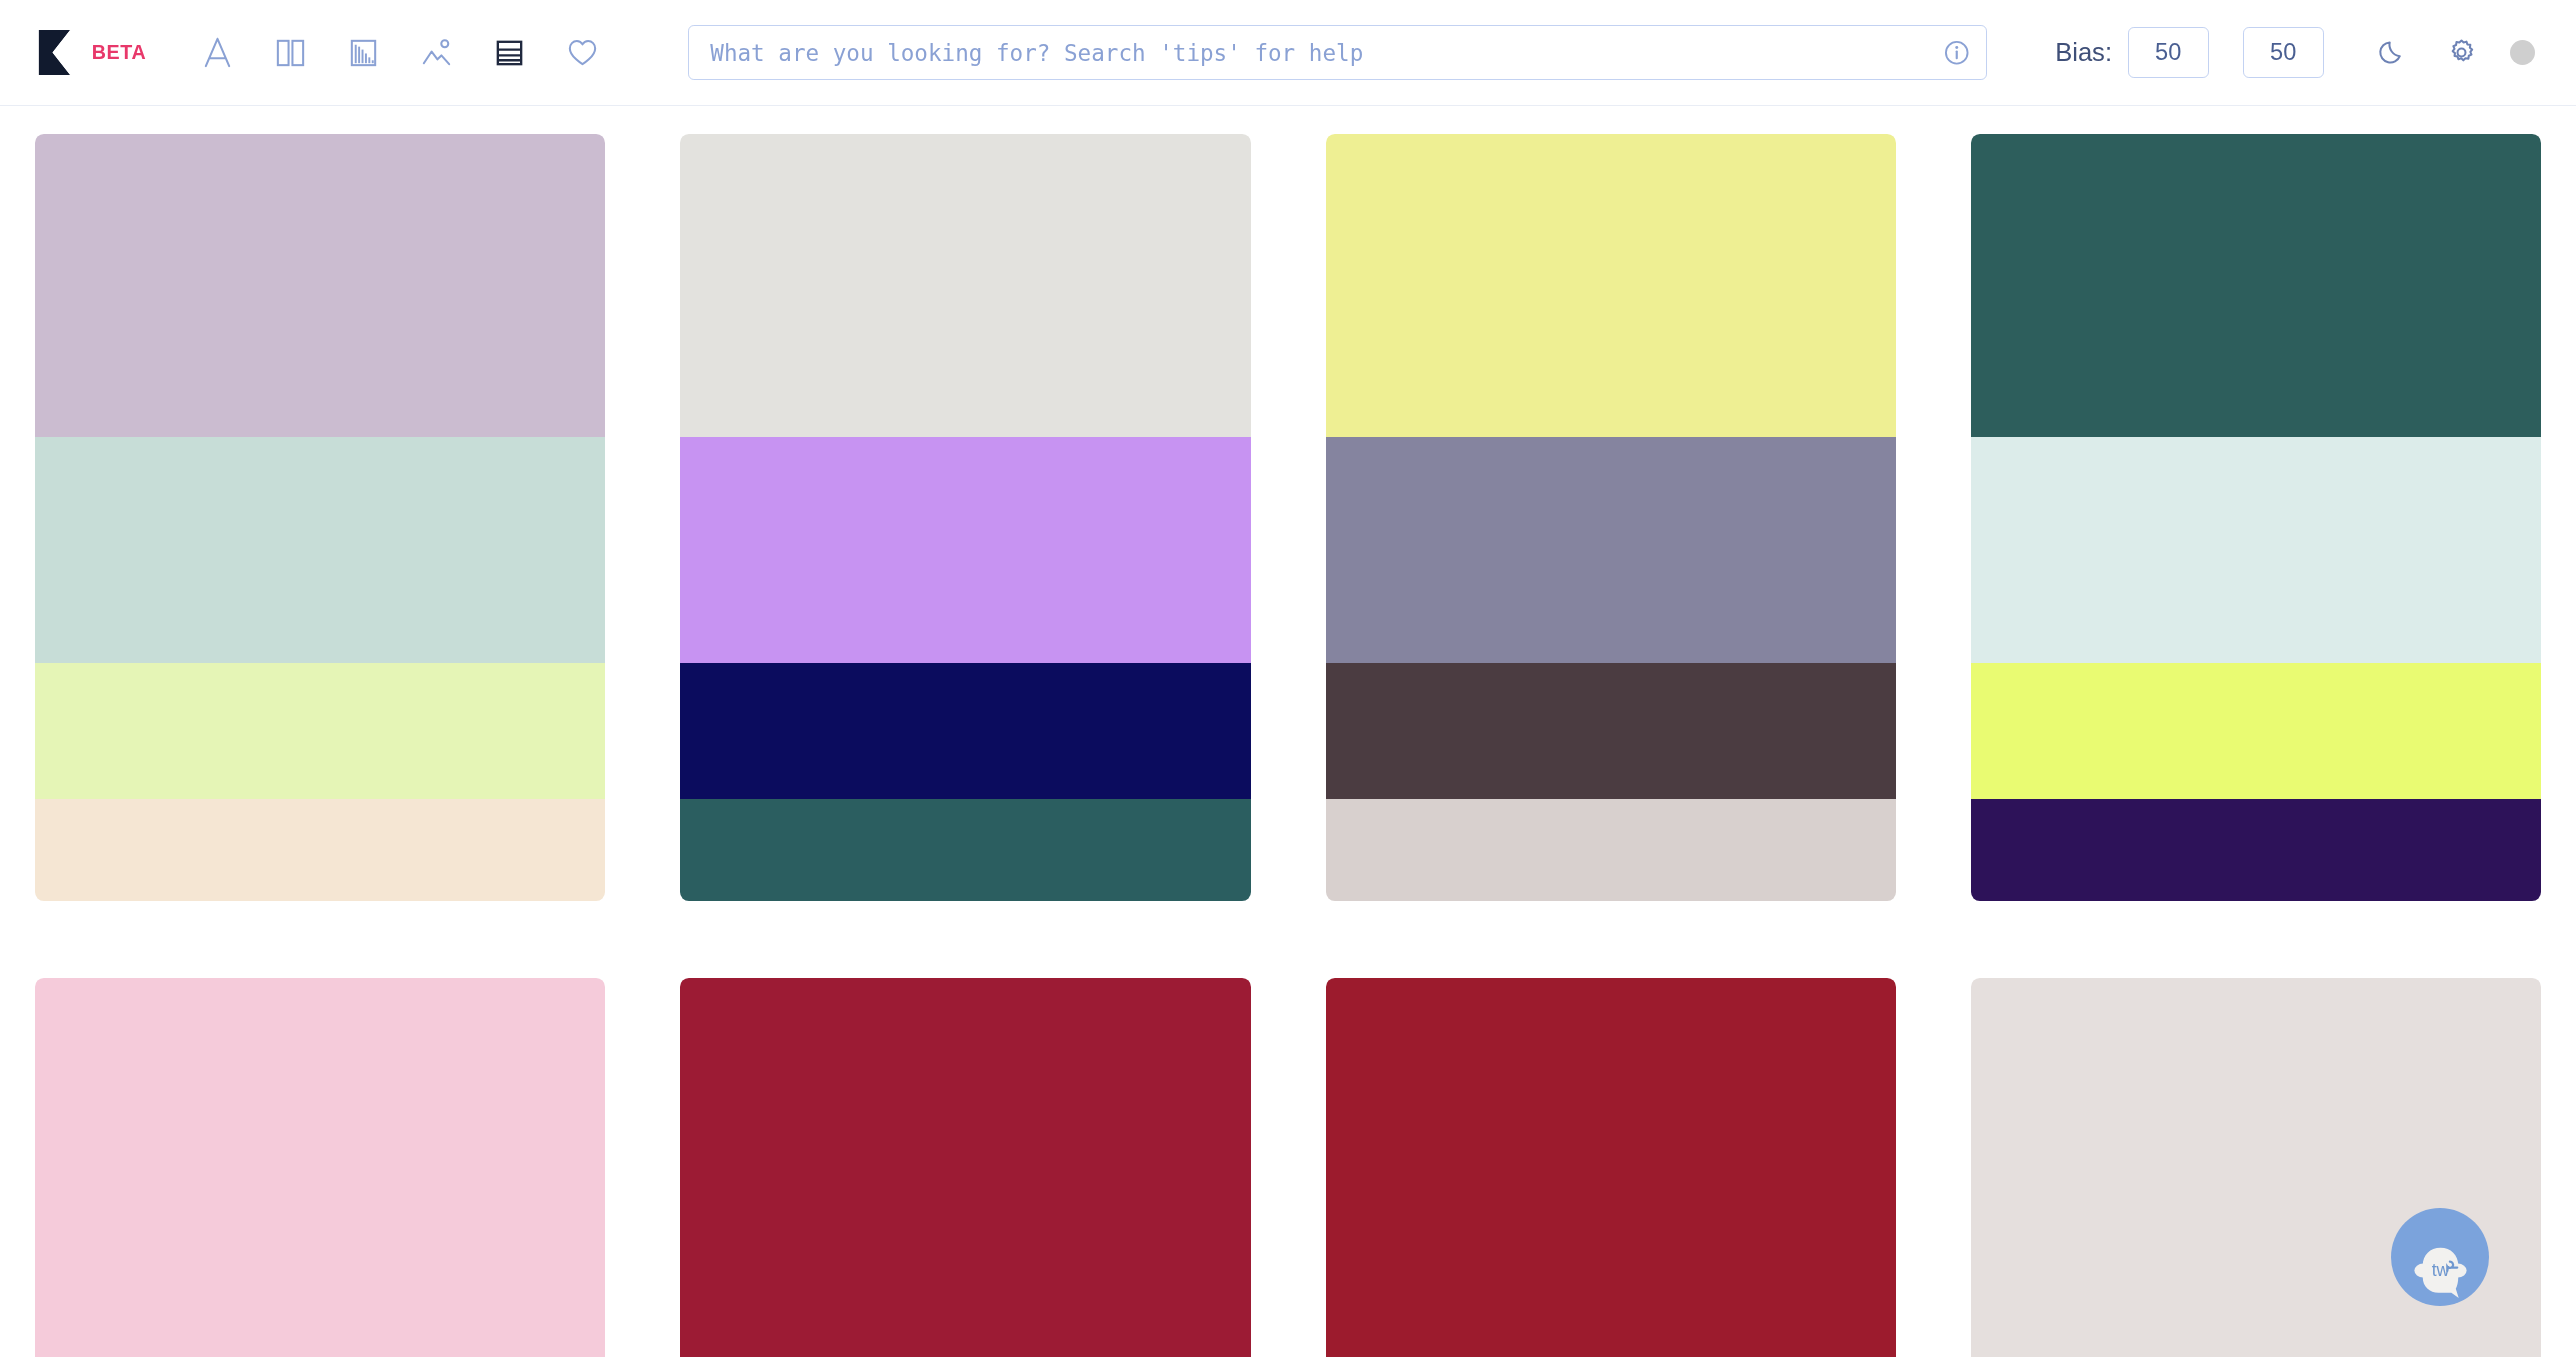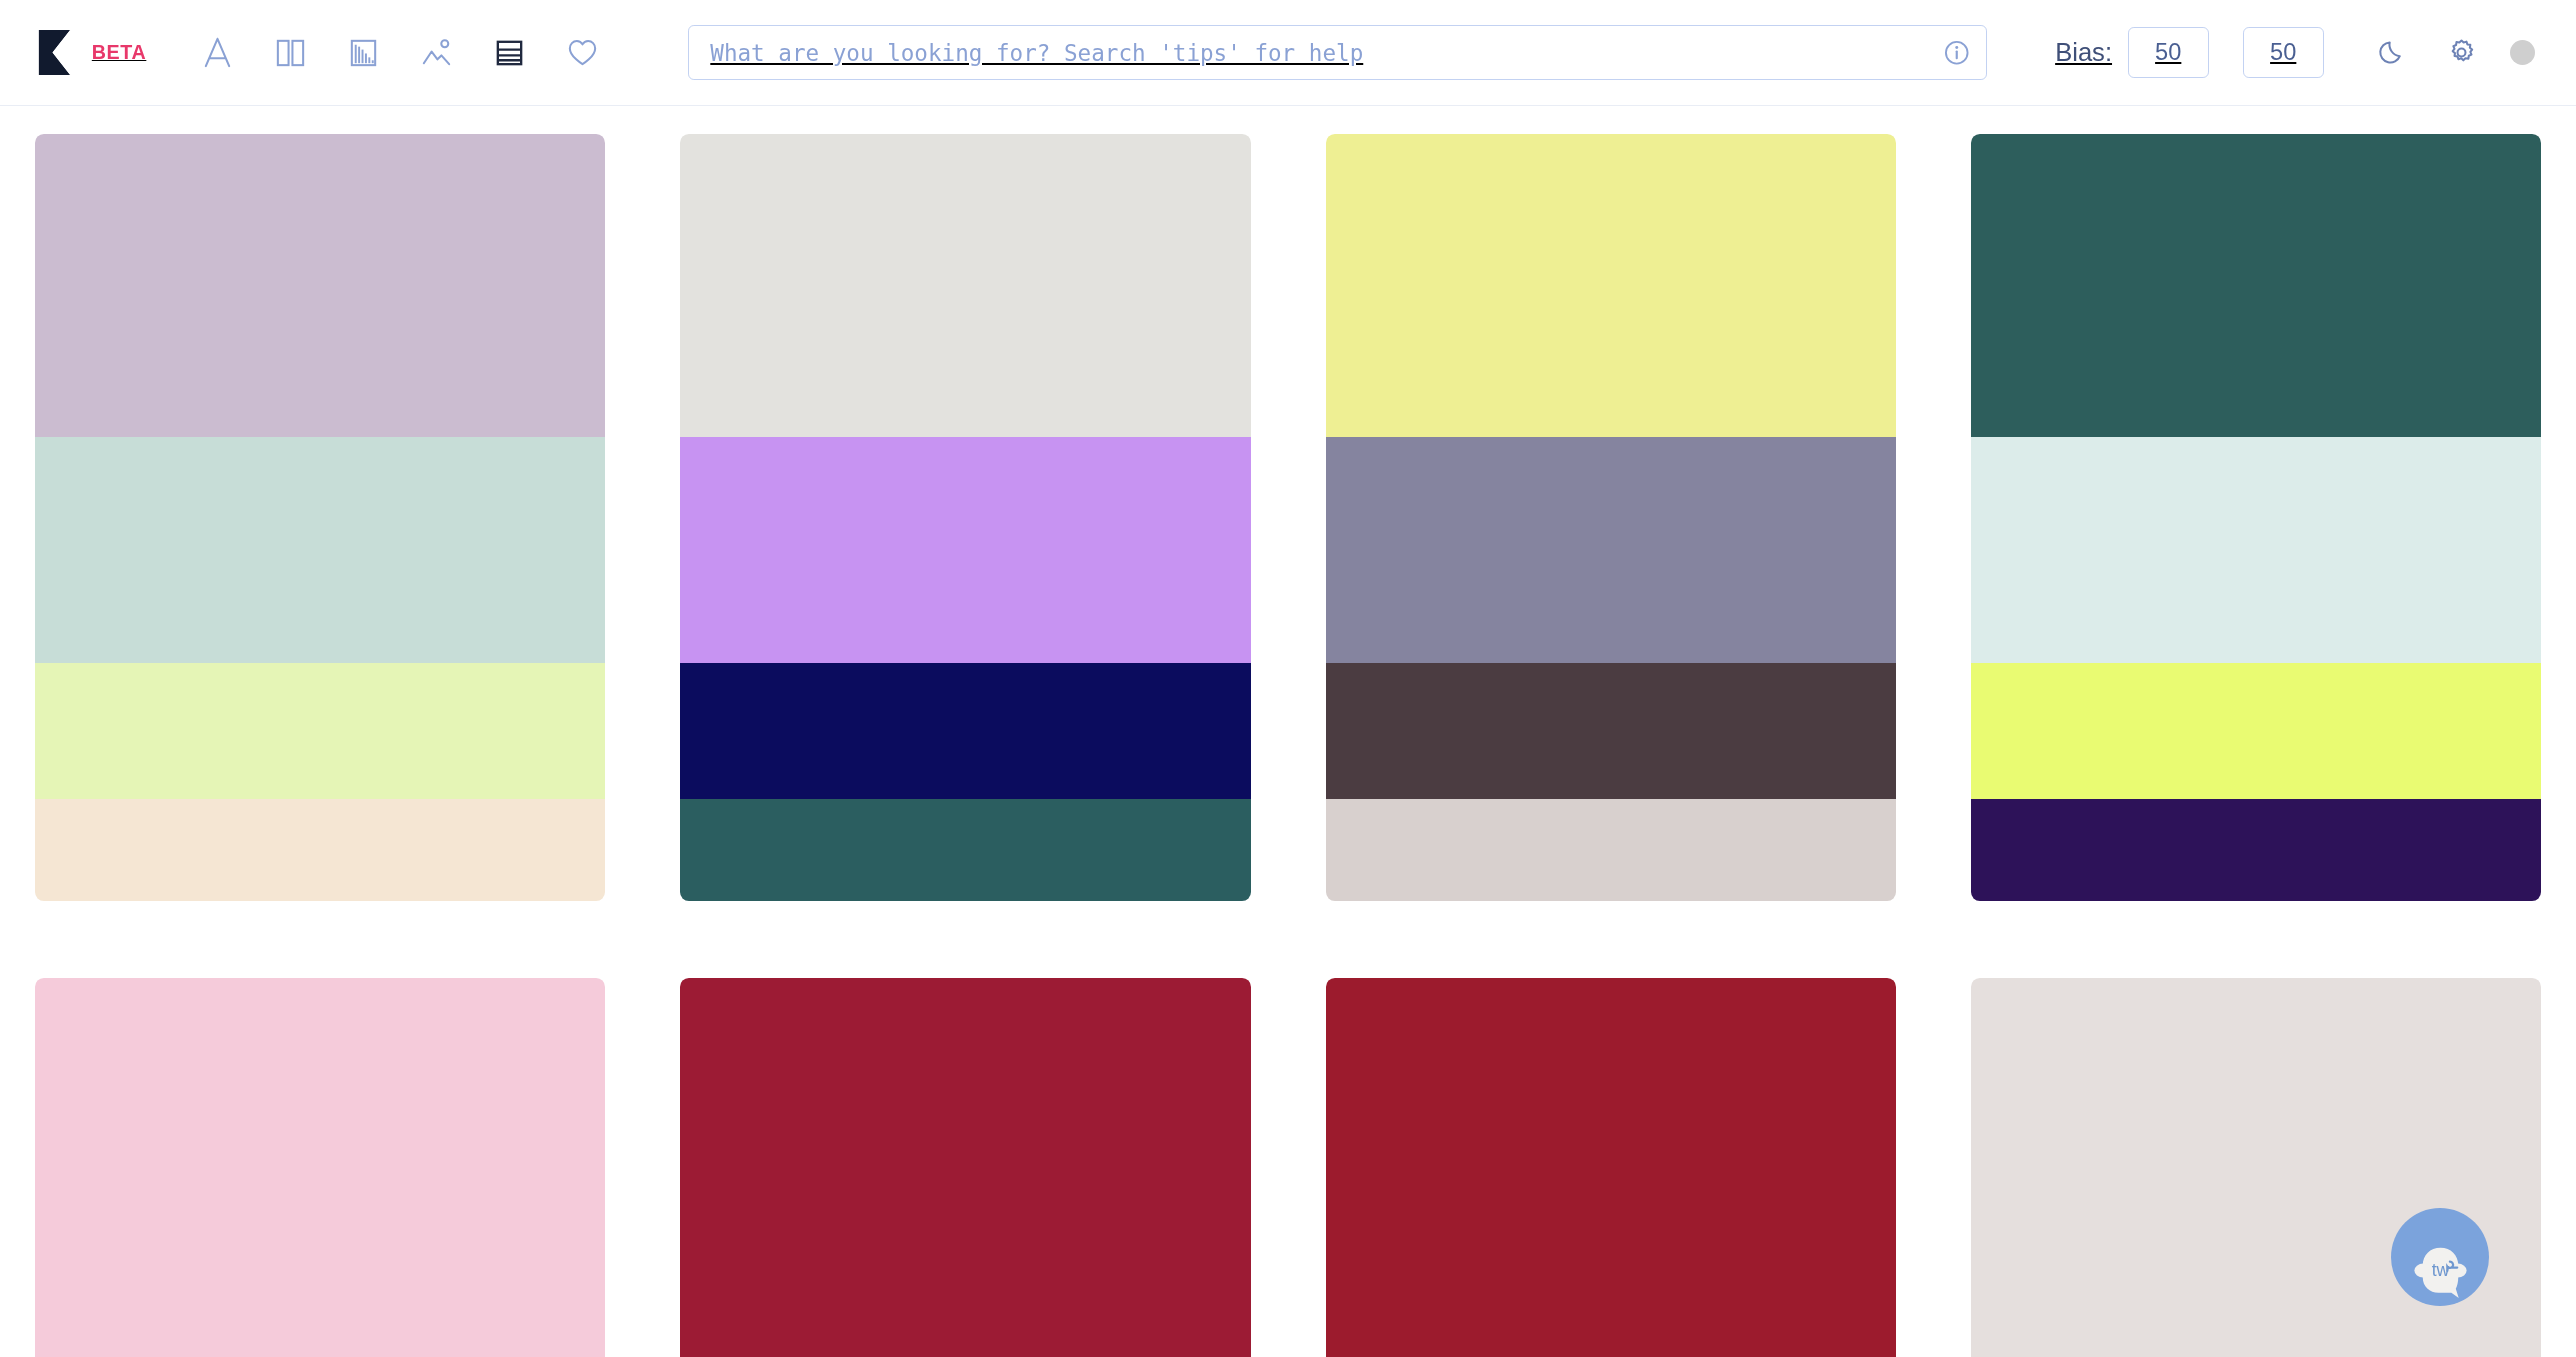--- a/index.html
+++ b/index.html
@@ -16,21 +16,20 @@
   .topbar {
     position: relative;
     height: 106px;
     width: 100%;
     background: #ffffff;
     border-bottom: 1px solid #e9edf5;
     display: flex;
     align-items: center;
     padding: 0 37px 0 33px;
     gap: 0;
-    text-decoration: underline;
   }
 
   .brand {
     display: flex;
     align-items: center;
     gap: 13.8px;
     margin-right: 35px;
     flex: 0 0 auto;
   }
   .brand-logo { width: 45px; height: 49px; display: block; }

